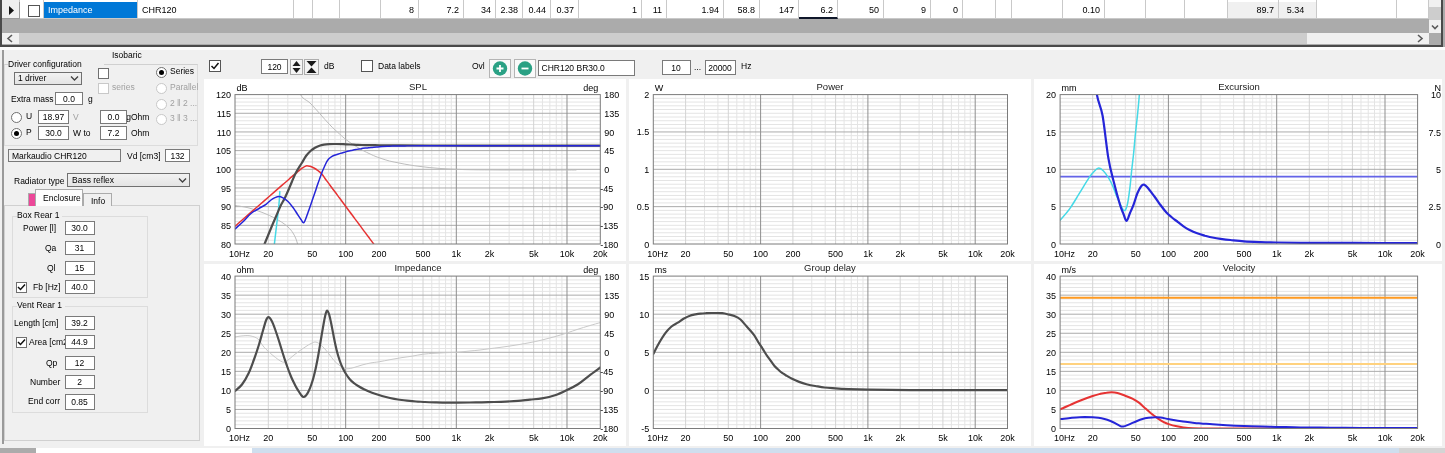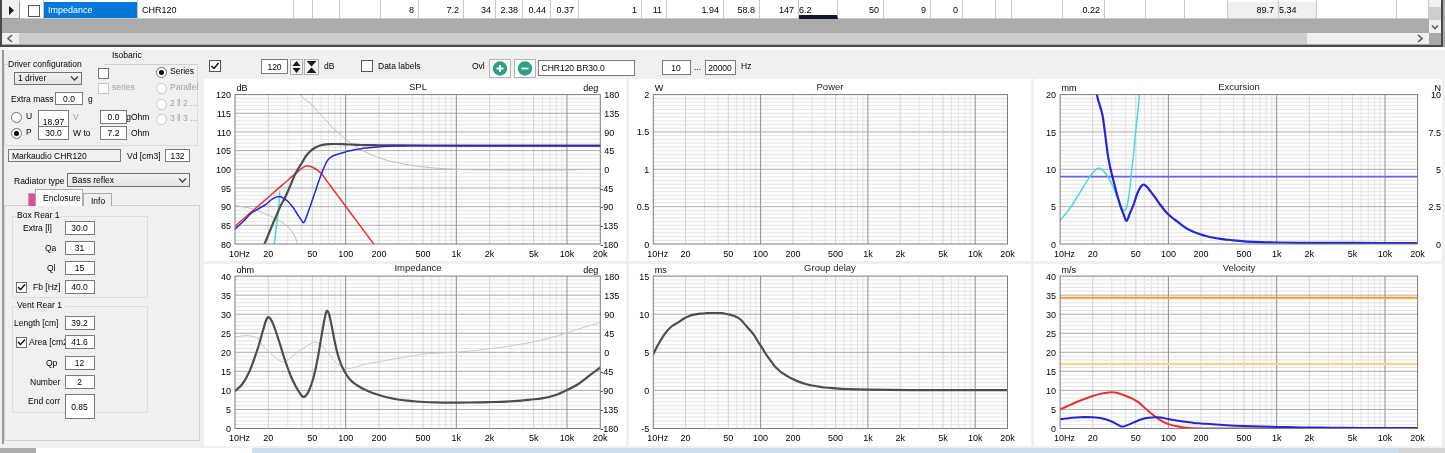--- a/index.html
+++ b/index.html
@@ -65,33 +65,33 @@
 <div class="cell" style="left:419px;top:2px;width:45px;height:17px;border-bottom:1px solid #c9c9c9;line-height:17px;text-align:right;padding-right:4px;">7.2</div>
 <div class="cell" style="left:464px;top:2px;width:32px;height:17px;border-bottom:1px solid #c9c9c9;line-height:17px;text-align:right;padding-right:4px;">34</div>
 <div class="cell" style="left:496px;top:2px;width:27px;height:17px;border-bottom:1px solid #c9c9c9;line-height:17px;text-align:right;padding-right:4px;">2.38</div>
 <div class="cell" style="left:523px;top:2px;width:28px;height:17px;border-bottom:1px solid #c9c9c9;line-height:17px;text-align:right;padding-right:4px;">0.44</div>
 <div class="cell" style="left:551px;top:2px;width:28px;height:17px;border-bottom:1px solid #c9c9c9;line-height:17px;text-align:right;padding-right:4px;">0.37</div>
 <div class="cell" style="left:579px;top:2px;width:63px;height:17px;border-bottom:1px solid #c9c9c9;line-height:17px;text-align:right;padding-right:4px;">1</div>
 <div class="cell" style="left:642px;top:2px;width:25px;height:17px;border-bottom:1px solid #c9c9c9;line-height:17px;text-align:right;padding-right:4px;">11</div>
 <div class="cell" style="left:667px;top:2px;width:57px;height:17px;border-bottom:1px solid #c9c9c9;line-height:17px;text-align:right;padding-right:4px;">1.94</div>
 <div class="cell" style="left:724px;top:2px;width:36px;height:17px;border-bottom:1px solid #c9c9c9;line-height:17px;text-align:right;padding-right:4px;">58.8</div>
 <div class="cell" style="left:760px;top:2px;width:39px;height:17px;border-bottom:1px solid #c9c9c9;line-height:17px;text-align:right;padding-right:4px;">147</div>
-<div class="cell" style="left:799px;top:2px;width:39px;height:17px;border-bottom:4px solid #0f172a;line-height:17px;text-align:left;padding-right:12px;">6.2</div>
+<div class="cell" style="left:799px;top:2px;width:39px;height:17px;border-bottom:2px solid #0f172a;line-height:17px;text-align:right;padding-right:4px;">6.2</div>
 <div class="cell" style="left:838px;top:2px;width:46px;height:17px;border-bottom:1px solid #c9c9c9;line-height:17px;text-align:right;padding-right:4px;">50</div>
 <div class="cell" style="left:884px;top:2px;width:47px;height:17px;border-bottom:1px solid #c9c9c9;line-height:17px;text-align:right;padding-right:4px;">9</div>
 <div class="cell" style="left:931px;top:2px;width:32px;height:17px;border-bottom:1px solid #c9c9c9;line-height:17px;text-align:right;padding-right:4px;">0</div>
 <div class="cell" style="left:963px;top:2px;width:33px;height:17px;border-bottom:1px solid #c9c9c9;line-height:17px;"></div>
 <div class="cell" style="left:996px;top:2px;width:16px;height:17px;border-bottom:1px solid #c9c9c9;line-height:17px;"></div>
 <div class="cell" style="left:1012px;top:2px;width:51px;height:17px;border-bottom:1px solid #c9c9c9;line-height:17px;"></div>
-<div class="cell" style="left:1063px;top:2px;width:42px;height:17px;border-bottom:1px solid #c9c9c9;line-height:17px;text-align:right;padding-right:4px;">0.22</div>
+<div class="cell" style="left:1063px;top:2px;width:42px;height:17px;border-bottom:1px solid #c9c9c9;line-height:17px;text-align:right;padding-right:4px;">0.10</div>
 <div class="cell" style="left:1105px;top:2px;width:41px;height:17px;border-bottom:1px solid #c9c9c9;line-height:17px;"></div>
 <div class="cell" style="left:1146px;top:2px;width:39px;height:17px;border-bottom:1px solid #c9c9c9;line-height:17px;"></div>
 <div class="cell" style="left:1185px;top:2px;width:43px;height:17px;border-bottom:1px solid #c9c9c9;line-height:17px;"></div>
 <div class="cell" style="left:1228px;top:2px;width:51px;height:17px;border-bottom:1px solid #c9c9c9;line-height:17px;text-align:right;padding-right:4px;background:#f0f0f0;">89.7</div>
-<div class="cell" style="left:1279px;top:2px;width:38px;height:17px;border-bottom:1px solid #c9c9c9;line-height:17px;text-align:left;padding-right:4px;background:#f0f0f0;">5.34</div>
+<div class="cell" style="left:1279px;top:2px;width:38px;height:17px;border-bottom:1px solid #c9c9c9;line-height:17px;text-align:center;padding-right:4px;background:#f0f0f0;">5.34</div>
 <div class="cell" style="left:1317px;top:2px;width:80px;height:17px;border-bottom:1px solid #c9c9c9;line-height:17px;"></div>
 <div class="cell" style="left:1397px;top:2px;width:32px;height:17px;border-bottom:1px solid #c9c9c9;line-height:17px;"></div>
 <div class="abs" style="left:28px;top:5px;width:12px;height:12px;background:#fff;border:1px solid #555;"></div>
 <div class="abs" style="left:2px;top:33px;width:1427px;height:11px;background:#f0f0f0;"></div>
 <div class="abs" style="left:19px;top:33px;width:1288px;height:11px;background:#cdcdcd;"></div>
 <div class="abs" style="left:2px;top:33px;width:17px;height:11px;"><svg width="17" height="11">
       <path d="M10,2 L6,5.5 L10,9" stroke="#5a5a5a" stroke-width="1.6" fill="none"></path>
     </svg></div>
 <div class="abs" style="left:1410px;top:33px;width:19px;height:11px;"><svg width="19" height="11">
       <path d="M8,2 L12,5.5 L8,9" stroke="#5a5a5a" stroke-width="1.6" fill="none"></path>
@@ -125,21 +125,21 @@
 <div class="lbl glbl" style="left:170px;top:82px;">Parallel</div>
 <div class="rad radd" style="left:156px;top:99px;width:11px;height:11px;"></div>
 <div class="lbl glbl" style="left:170px;top:98px;">2 ‖ 2 ...</div>
 <div class="rad radd" style="left:156px;top:114px;width:11px;height:11px;"></div>
 <div class="lbl glbl" style="left:170px;top:113px;">3 ‖ 3 ...</div>
 <div class="lbl" style="left:11px;top:94px;">Extra mass</div>
 <div class="tb" style="left:55px;top:92px;width:28px;height:13px;">0.0</div>
 <div class="lbl" style="left:88px;top:94px;">g</div>
 <div class="rad" style="left:11px;top:112px;width:11px;height:11px;"></div>
 <div class="lbl" style="left:26px;top:111px;">U</div>
-<div class="tb" style="left:38px;top:110px;width:31px;height:24px;">18.97</div>
+<div class="tb" style="left:38px;top:110px;width:31px;height:14px;">18.97</div>
 <div class="lbl glbl" style="left:73px;top:112px;">V</div>
 <div class="lbl" style="left:84px;top:112px;margin-left:36px;">Rg</div>
 <div class="tb" style="left:100px;top:110px;width:27px;height:14px;">0.0</div>
 <div class="lbl" style="left:131px;top:112px;">Ohm</div>
 <div class="rad" style="left:11px;top:128px;width:11px;height:11px;">
     <div class="dot"></div>
   </div>
 <div class="lbl" style="left:26px;top:127px;">P</div>
 <div class="tb" style="left:38px;top:126px;width:31px;height:14px;">30.0</div>
 <div class="lbl" style="left:73px;top:128px;">W to</div>
@@ -153,50 +153,50 @@
 <div class="lbl" style="left:72px;top:175px;">Bass reflex</div>
 <svg class="abs" style="left:178px;top:177px" width="9" height="7">
     <path d="M1,1.5 L4.5,5 L8,1.5" stroke="#404040" stroke-width="1.3" fill="none"></path>
   </svg>
 <div class="abs" style="left:4px;top:205px;width:196px;height:236px;border:1px solid #d0d0d0;background:#f0f0f0;"></div>
 <div class="abs" style="left:4px;top:193px;width:27px;height:13px;background:#ec4899;border:1px solid #ababab;border-bottom:none;padding:2px 0 0 6px;margin-left:24px;">Align</div>
 <div class="abs" style="left:83px;top:193px;width:29px;height:13px;background:#f0f0f0;border:1px solid #ababab;border-bottom:none;padding:2px 0 0 7px;">Info</div>
 <div class="abs" style="left:35px;top:189px;width:48px;height:17px;background:#fdfdfd;border:1px solid #ababab;border-bottom:none;z-index:3;padding:3px 0 0 7px;">Enclosure</div>
 <div class="abs" style="left:12px;top:216px;width:136px;height:82px;border:1px solid #dcdcdc;"></div>
 <div class="lbl" style="left:17px;top:210px;width:45px;height:11px;background:#f0f0f0;">Box Rear 1</div>
-<div class="lbl" style="left:23px;top:223px;">Extra [l]</div>
+<div class="lbl" style="left:23px;top:223px;">Power [l]</div>
 <div class="tb" style="left:64.5px;top:221px;width:30px;height:14px;">30.0</div>
 <div class="lbl" style="left:45px;top:243px;">Qa</div>
 <div class="tb" style="left:64.5px;top:241px;width:30px;height:14px;">31</div>
 <div class="lbl" style="left:47px;top:263px;">Ql</div>
 <div class="tb" style="left:64.5px;top:261px;width:30px;height:14px;">15</div>
 <div class="lbl" style="left:33px;top:282px;">Fb [Hz]</div>
 <div class="tb" style="left:64.5px;top:280px;width:30px;height:14px;">40.0</div>
 <div class="cb" style="left:16px;top:282px;width:11px;height:11px;">
     <svg width="11" height="11" style="position:absolute;left:-1px;top:-1px">
       <path d="M2,5 L4.5,7.5 L9,2.5" stroke="#111" stroke-width="1.5" fill="none"></path>
     </svg>
   </div>
 <div class="abs" style="left:12px;top:306px;width:136px;height:107px;border:1px solid #dcdcdc;"></div>
 <div class="lbl" style="left:17px;top:300px;width:48px;height:11px;background:#f0f0f0;">Vent Rear 1</div>
 <div class="lbl" style="left:14px;top:318px;">Length [cm]</div>
 <div class="tb" style="left:64.5px;top:316px;width:30px;height:14px;">39.2</div>
 <div class="lbl" style="left:29px;top:337px;">Area [cm2</div>
-<div class="tb" style="left:64.5px;top:335px;width:30px;height:14px;">41.6</div>
+<div class="tb" style="left:64.5px;top:335px;width:30px;height:14px;">44.9</div>
 <div class="cb" style="left:16px;top:337px;width:11px;height:11px;">
     <svg width="11" height="11" style="position:absolute;left:-1px;top:-1px">
       <path d="M2,5 L4.5,7.5 L9,2.5" stroke="#111" stroke-width="1.5" fill="none"></path>
     </svg>
   </div>
 <div class="lbl" style="left:46px;top:358px;">Qp</div>
 <div class="tb" style="left:64.5px;top:356px;width:30px;height:14px;">12</div>
 <div class="lbl" style="left:30px;top:377px;">Number</div>
 <div class="tb" style="left:64.5px;top:375px;width:30px;height:14px;">2</div>
 <div class="lbl" style="left:28px;top:396px;">End corr</div>
-<div class="tb" style="left:64.5px;top:394px;width:30px;height:25px;">0.85</div>
+<div class="tb" style="left:64.5px;top:394px;width:30px;height:16px;">0.85</div>
 <div class="abs" style="left:209px;top:60px;width:12px;height:12px;background:#fff;border:1px solid #555;">
     <svg width="12" height="12" style="position:absolute;left:-1px;top:-1px">
       <path d="M2.5,6 L5,8.5 L9.5,3" stroke="#111" stroke-width="1.5" fill="none"></path>
     </svg>
   </div>
 <div class="lbl" style="left:226px;top:61px;margin-top:43px;">SPL max</div>
 <div class="tb" style="left:261px;top:59px;width:27px;height:15px;">120</div>
 <div class="abs" style="left:290px;top:59px;width:13px;height:16px;background:#f5f5f5;border:1px solid #adadad;"><svg width="11" height="14">
       <path d="M5.5,1 L9.5,6 L1.5,6 Z" fill="#1a1a1a"></path>
       <path d="M5.5,13 L9.5,8 L1.5,8 Z" fill="#1a1a1a"></path>

